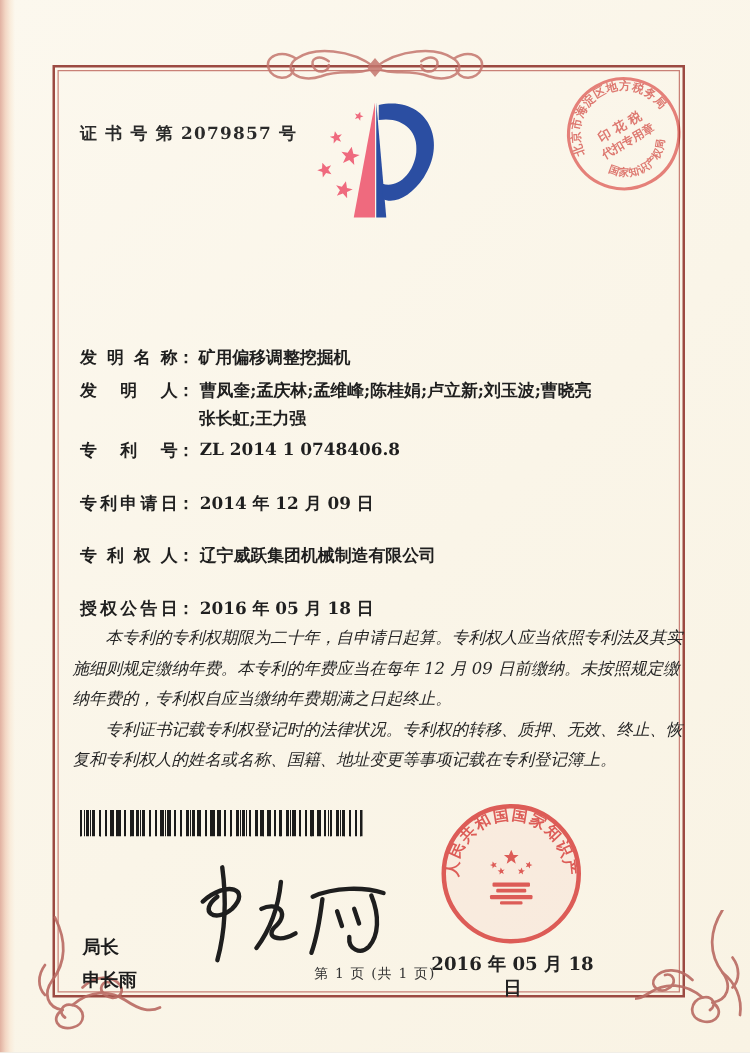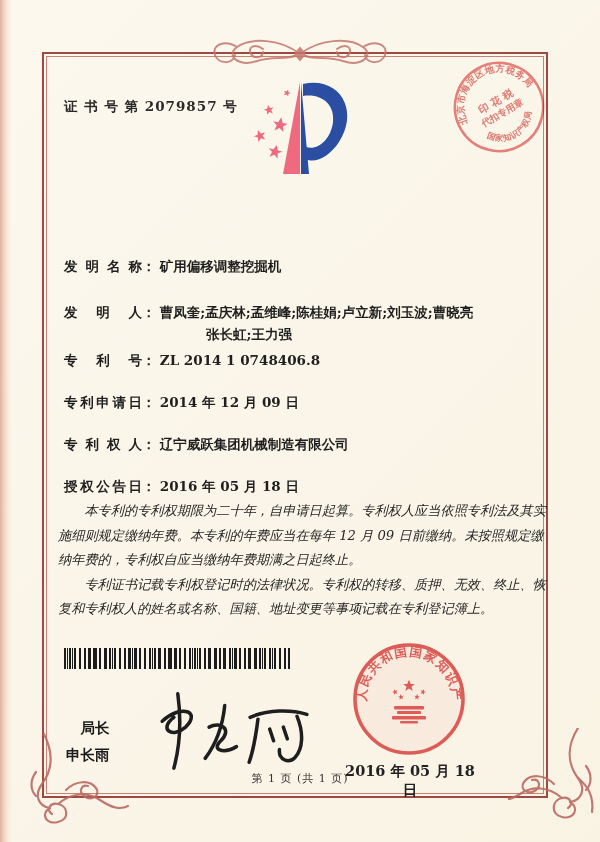--- a/index.html
+++ b/index.html
@@ -39,37 +39,37 @@
     letter-spacing:0.55em; text-indent:0.55em;
   }
   .fields { position:absolute; left:64px; top:258px; width:478px; font-size:13.5px; color:#1f1f1f; }
   .frow { position:absolute; left:0; width:478px; }
   .flabel {
     display:inline-block; width:78px; font-weight:bold; vertical-align:top;
     text-align:justify; text-align-last:justify;
   }
   .fcolon { font-weight:bold; vertical-align:top; }
   .fvalue { display:inline-block; font-weight:bold; vertical-align:top; max-width:380px; }
-  .fvalue2 { position:absolute; left:95px; top:22px; font-weight:bold;margin-left:47px; }
+  .fvalue2 { position:absolute; left:95px; top:22px; font-weight:bold; }
   .paras {
     position:absolute; left:58px; top:499px; width:488px;
     font-size:13.2px; line-height:24.6px; color:#262626; font-style:italic;
   }
   .paras p { text-indent:2em; }
   .barcode {
     position:absolute; left:64px; top:648px; width:226px; height:21px;
     background:
       repeating-linear-gradient(90deg,#1b1b1b 0 2px,rgba(0,0,0,0) 2px 5px),
       repeating-linear-gradient(90deg,#1b1b1b 0 1px,rgba(0,0,0,0) 1px 8px),
       repeating-linear-gradient(90deg,rgba(0,0,0,0) 0 3px,#1b1b1b 3px 4px,rgba(0,0,0,0) 4px 13px);
   }
   .signer {
-    position:absolute; left:66px; top:715px;
+    position:absolute; left:66px; top:745px;
     font-family:"Liberation Sans","DejaVu Sans",sans-serif;
-    font-size:14.5px; font-weight:bold; color:#1c1c1c; line-height:27px;text-align:right;
+    font-size:14.5px; font-weight:bold; color:#1c1c1c; line-height:27px;
   }
   .signature { position:absolute; left:148px; top:688px; }
   .seal { position:absolute; left:350px; top:640px; mix-blend-mode:multiply; opacity:.92; }
   .seal-date {
     position:absolute; left:342px; top:762px; width:136px; text-align:center;
     font-size:14.5px; font-weight:bold; color:#222;
   }
   .tax-seal {
     position:absolute; left:450px; top:58px; width:98px; height:98px;
     transform:rotate(-30deg); opacity:.85; mix-blend-mode:multiply;
@@ -140,21 +140,21 @@
       <use href="#star" transform="translate(44,23) scale(0.38) rotate(18)"></use>
       <use href="#star" transform="translate(26,40) scale(0.52) rotate(-12)"></use>
       <use href="#star" transform="translate(37,55) scale(0.78) rotate(10)"></use>
       <use href="#star" transform="translate(17,66) scale(0.62) rotate(-20)"></use>
       <use href="#star" transform="translate(32,82) scale(0.72) rotate(14)"></use>
     </g>
   </svg>
 
 
   <div class="fields">
-    <div class="frow" style="top:0;">
+    <div class="frow" style="top:19px;font-family:Liberation Serif, serif;">
       <span class="flabel">发明名称</span><span class="fcolon">：</span>
       <span class="fvalue">矿用偏移调整挖掘机</span>
     </div>
     <div class="frow" style="top:46px;">
       <span class="flabel">发明人</span><span class="fcolon">：</span>
       <span class="fvalue">曹凤奎;孟庆林;孟维峰;陈桂娟;卢立新;刘玉波;曹晓亮</span>
       <span class="fvalue2">张长虹;王力强</span>
     </div>
     <div class="frow" style="top:94px;">
       <span class="flabel">专利号</span><span class="fcolon">：</span>

